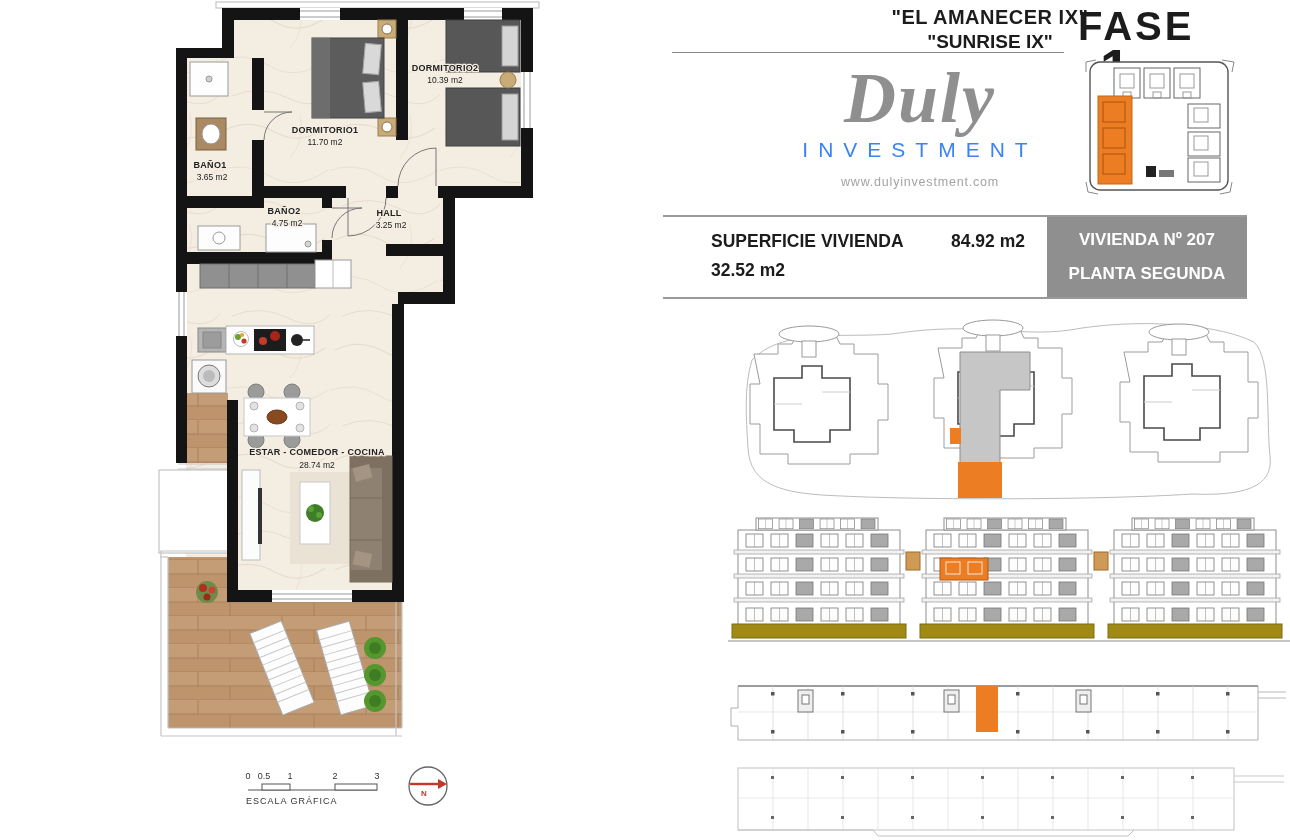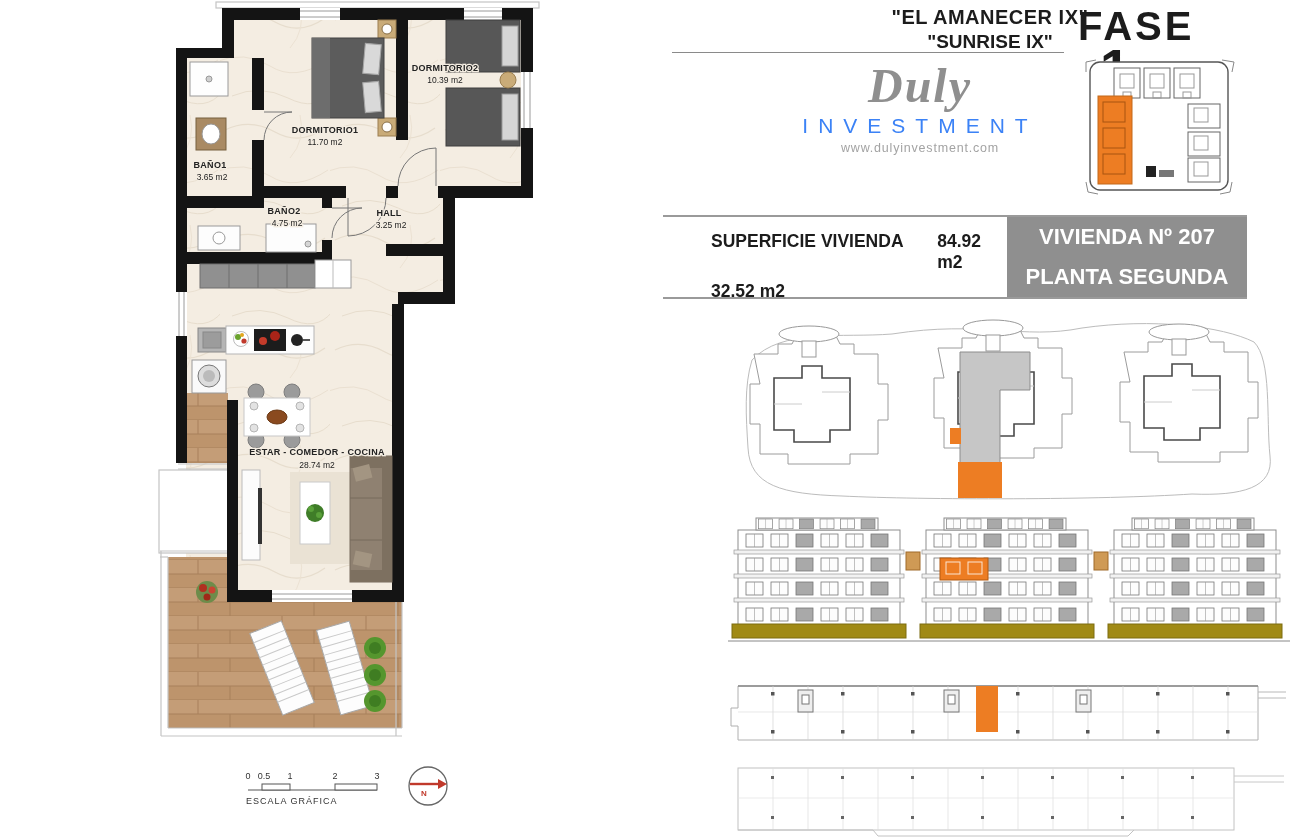--- a/index.html
+++ b/index.html
@@ -7,29 +7,29 @@
   .abs{position:absolute;}
   #hdr-names{left:860px;top:6px;width:260px;text-align:center;font-weight:bold;}
   #hdr-names .l1{font-size:20px;letter-spacing:.5px;}
   #hdr-names .l2{font-size:19px;margin-top:2px;}
   #fase{left:1078px;top:6px;display:flex;align-items:flex-start;flex-direction:column;}
   #fase .fase-word{font-size:40px;font-weight:600;letter-spacing:3px;line-height:1;}
   #fase .fase-num{font-size:54px;font-weight:bold;line-height:.82;margin-left:22px;}
   #hdr-rule{left:672px;top:52px;width:392px;height:0;border-top:1px solid #8a8a8a;}
   
   #brand{left:770px;top:62px;width:300px;text-align:center;}
-  #brand .duly{font-family:"Liberation Serif",serif;font-style:italic;font-weight:bold;font-size:48px;line-height:1;color:#8f8f8f;letter-spacing:2px;}
+  #brand .duly{font-family:"Liberation Serif",serif;font-style:italic;font-weight:bold;font-size:72px;line-height:1;color:#8f8f8f;letter-spacing:2px;}
   #brand .inv{font-size:21px;letter-spacing:10px;color:#3b82f6;font-weight:500;margin-top:4px;}
-  #brand .web{font-size:12.5px;letter-spacing:.8px;color:#a3a3a3;margin-top:3px;}
+  #brand .web{font-size:12.5px;letter-spacing:.8px;color:#a3a3a3;margin-top:13px;}
   
   #info{left:663px;top:215px;width:584px;height:80px;border-top:2px solid #9a9a9a;border-bottom:2px solid #9a9a9a;display:flex;}
   #info .cells{flex:1;padding:14px 0 0 48px;}
   #info .row{display:flex;font-weight:bold;font-size:17.5px;margin-bottom:8px;}
   #info .row .lbl{width:240px;}
-  #unit-box{width:240px;background:#8f8f8f;color:#fff;font-weight:bold;font-size:22px;text-align:center;display:flex;flex-direction:column;justify-content:center;gap:14px;}
+  #unit-box{width:200px;background:#8f8f8f;color:#fff;font-weight:bold;font-size:17px;text-align:center;display:flex;flex-direction:column;justify-content:center;gap:14px;}
   svg text{font-family:"Liberation Sans",sans-serif;}
   .roomlbl{font-size:9px;fill:#222;letter-spacing:.3px;paint-order:stroke;stroke:#f4ede2;stroke-width:2.5px;font-weight:bold;}
   .roomarea{font-size:8.5px;fill:#222;paint-order:stroke;stroke:#f4ede2;stroke-width:2.5px;}
 </style>
 </head>
 <body>
 
 <svg class="abs" style="left:0;top:0" width="660" height="840" viewBox="0 0 660 840">
   <defs>
     <pattern id="wood" width="84" height="28" patternUnits="userSpaceOnUse">

